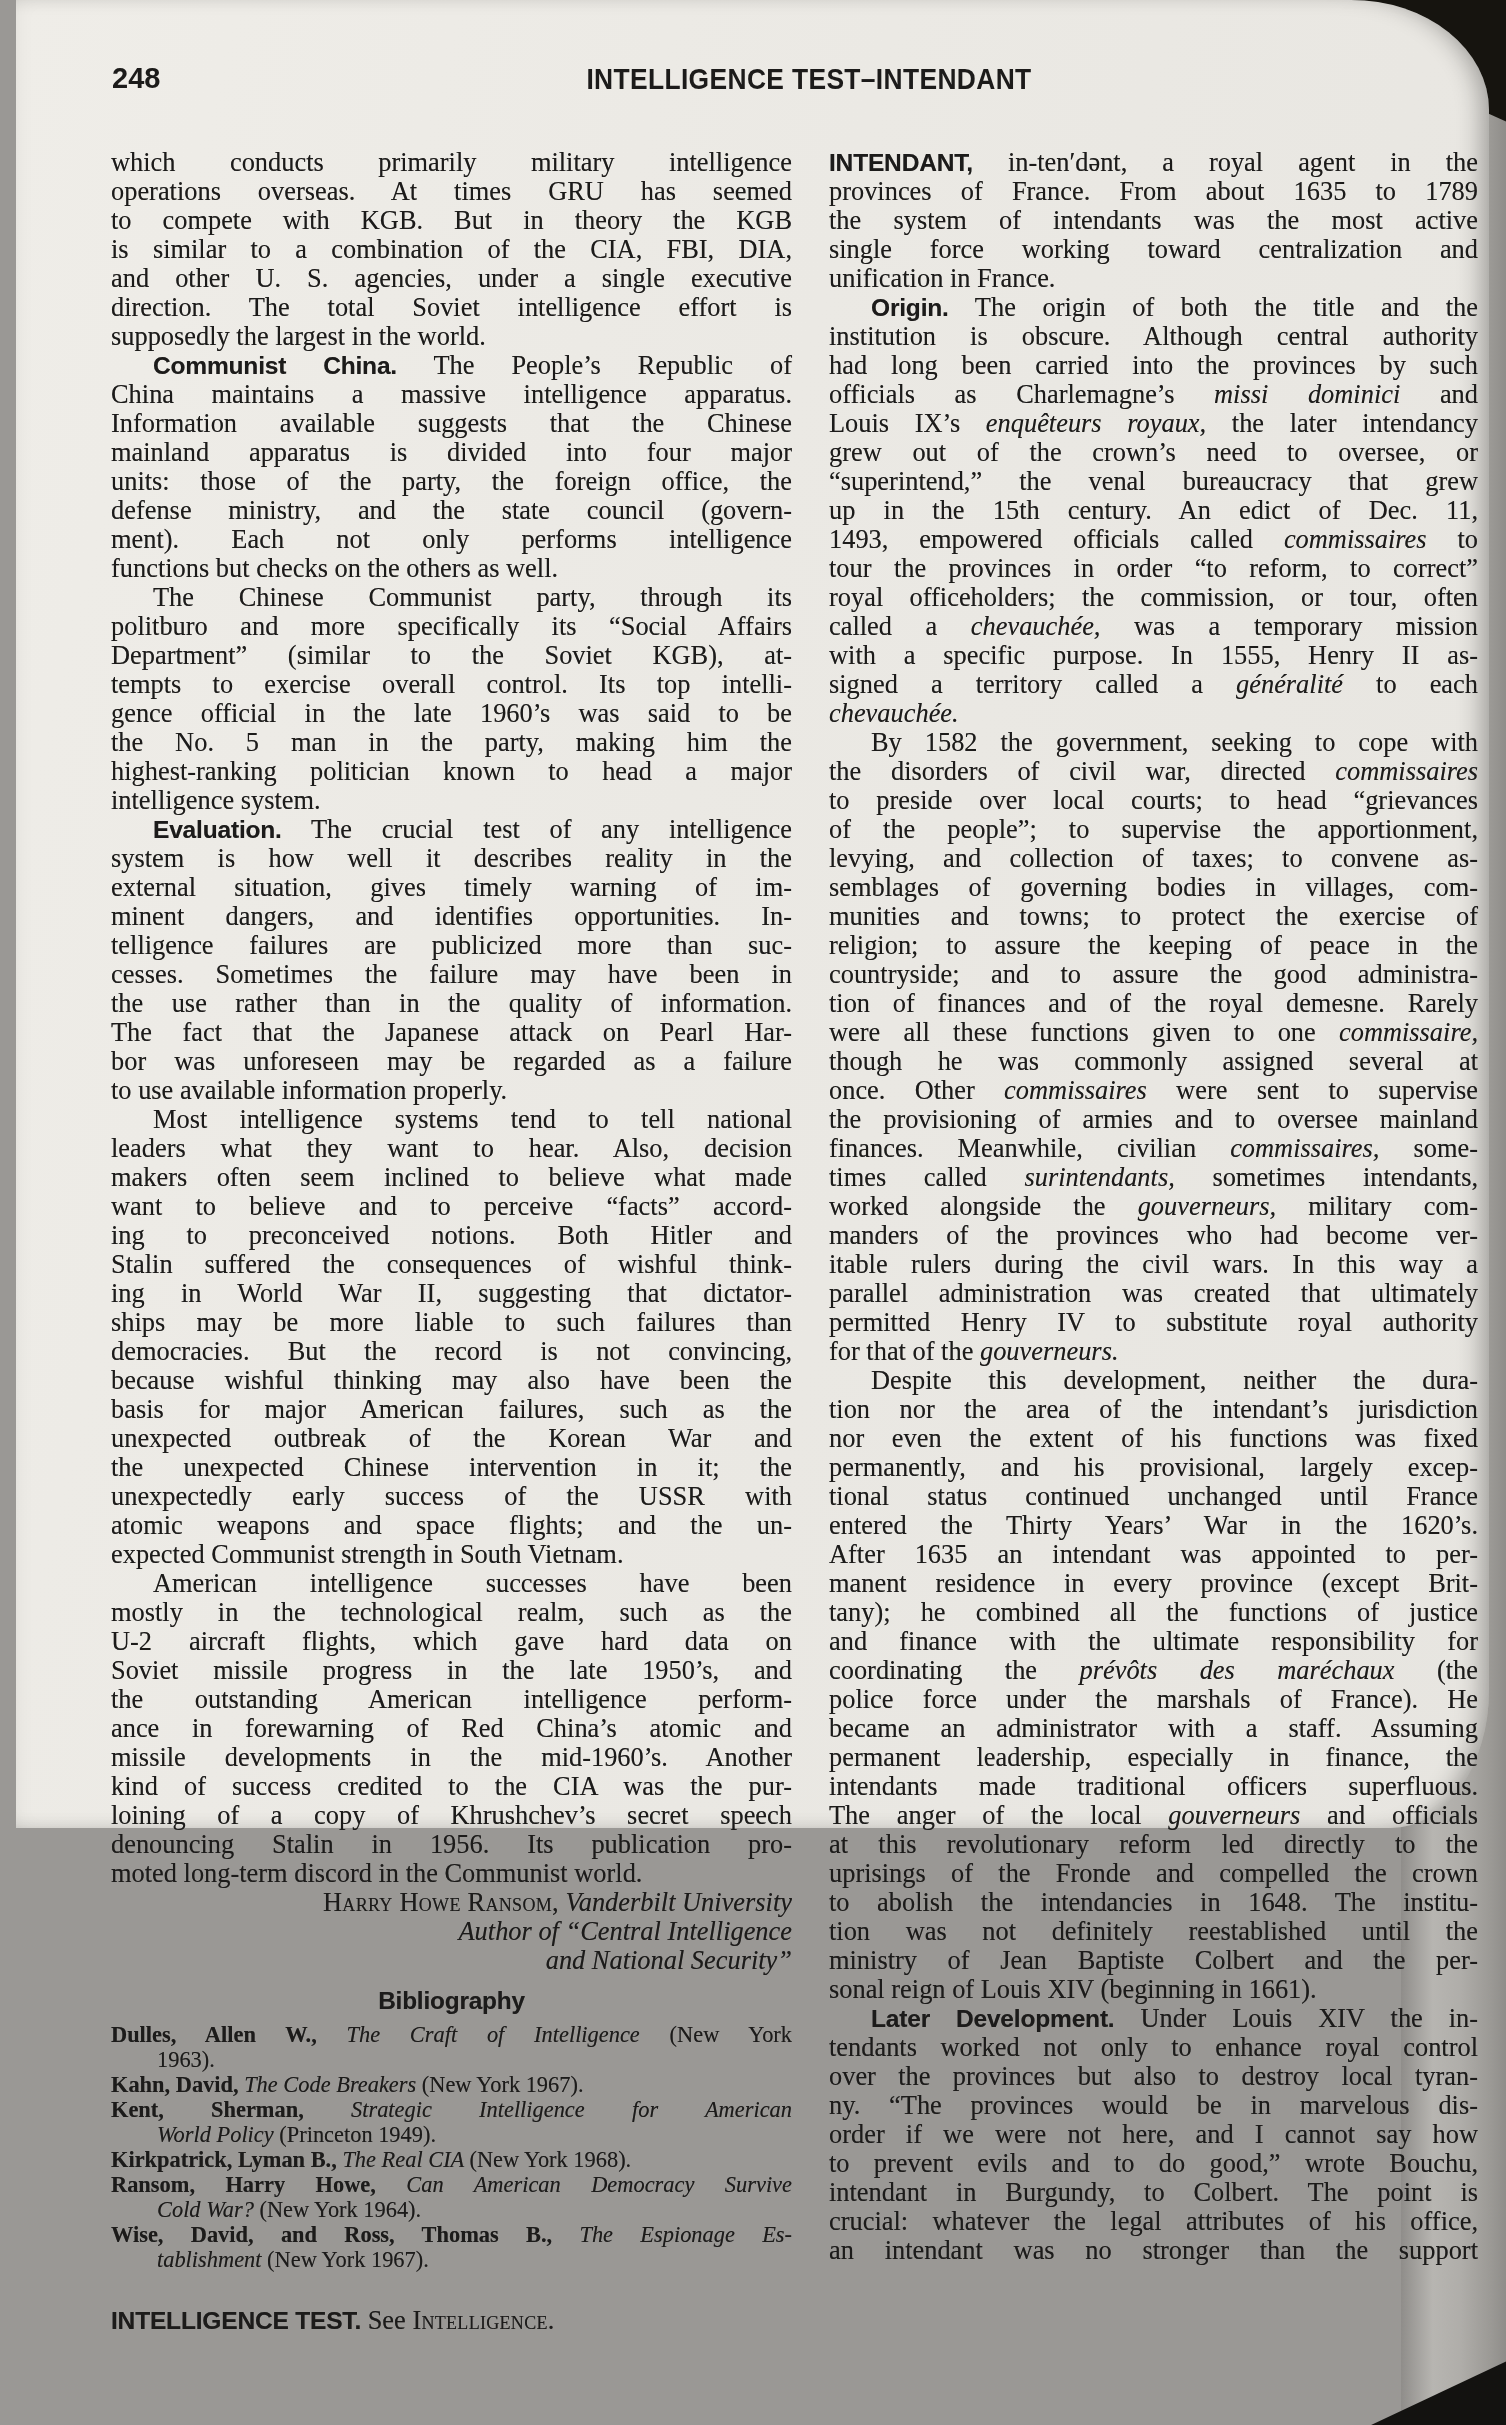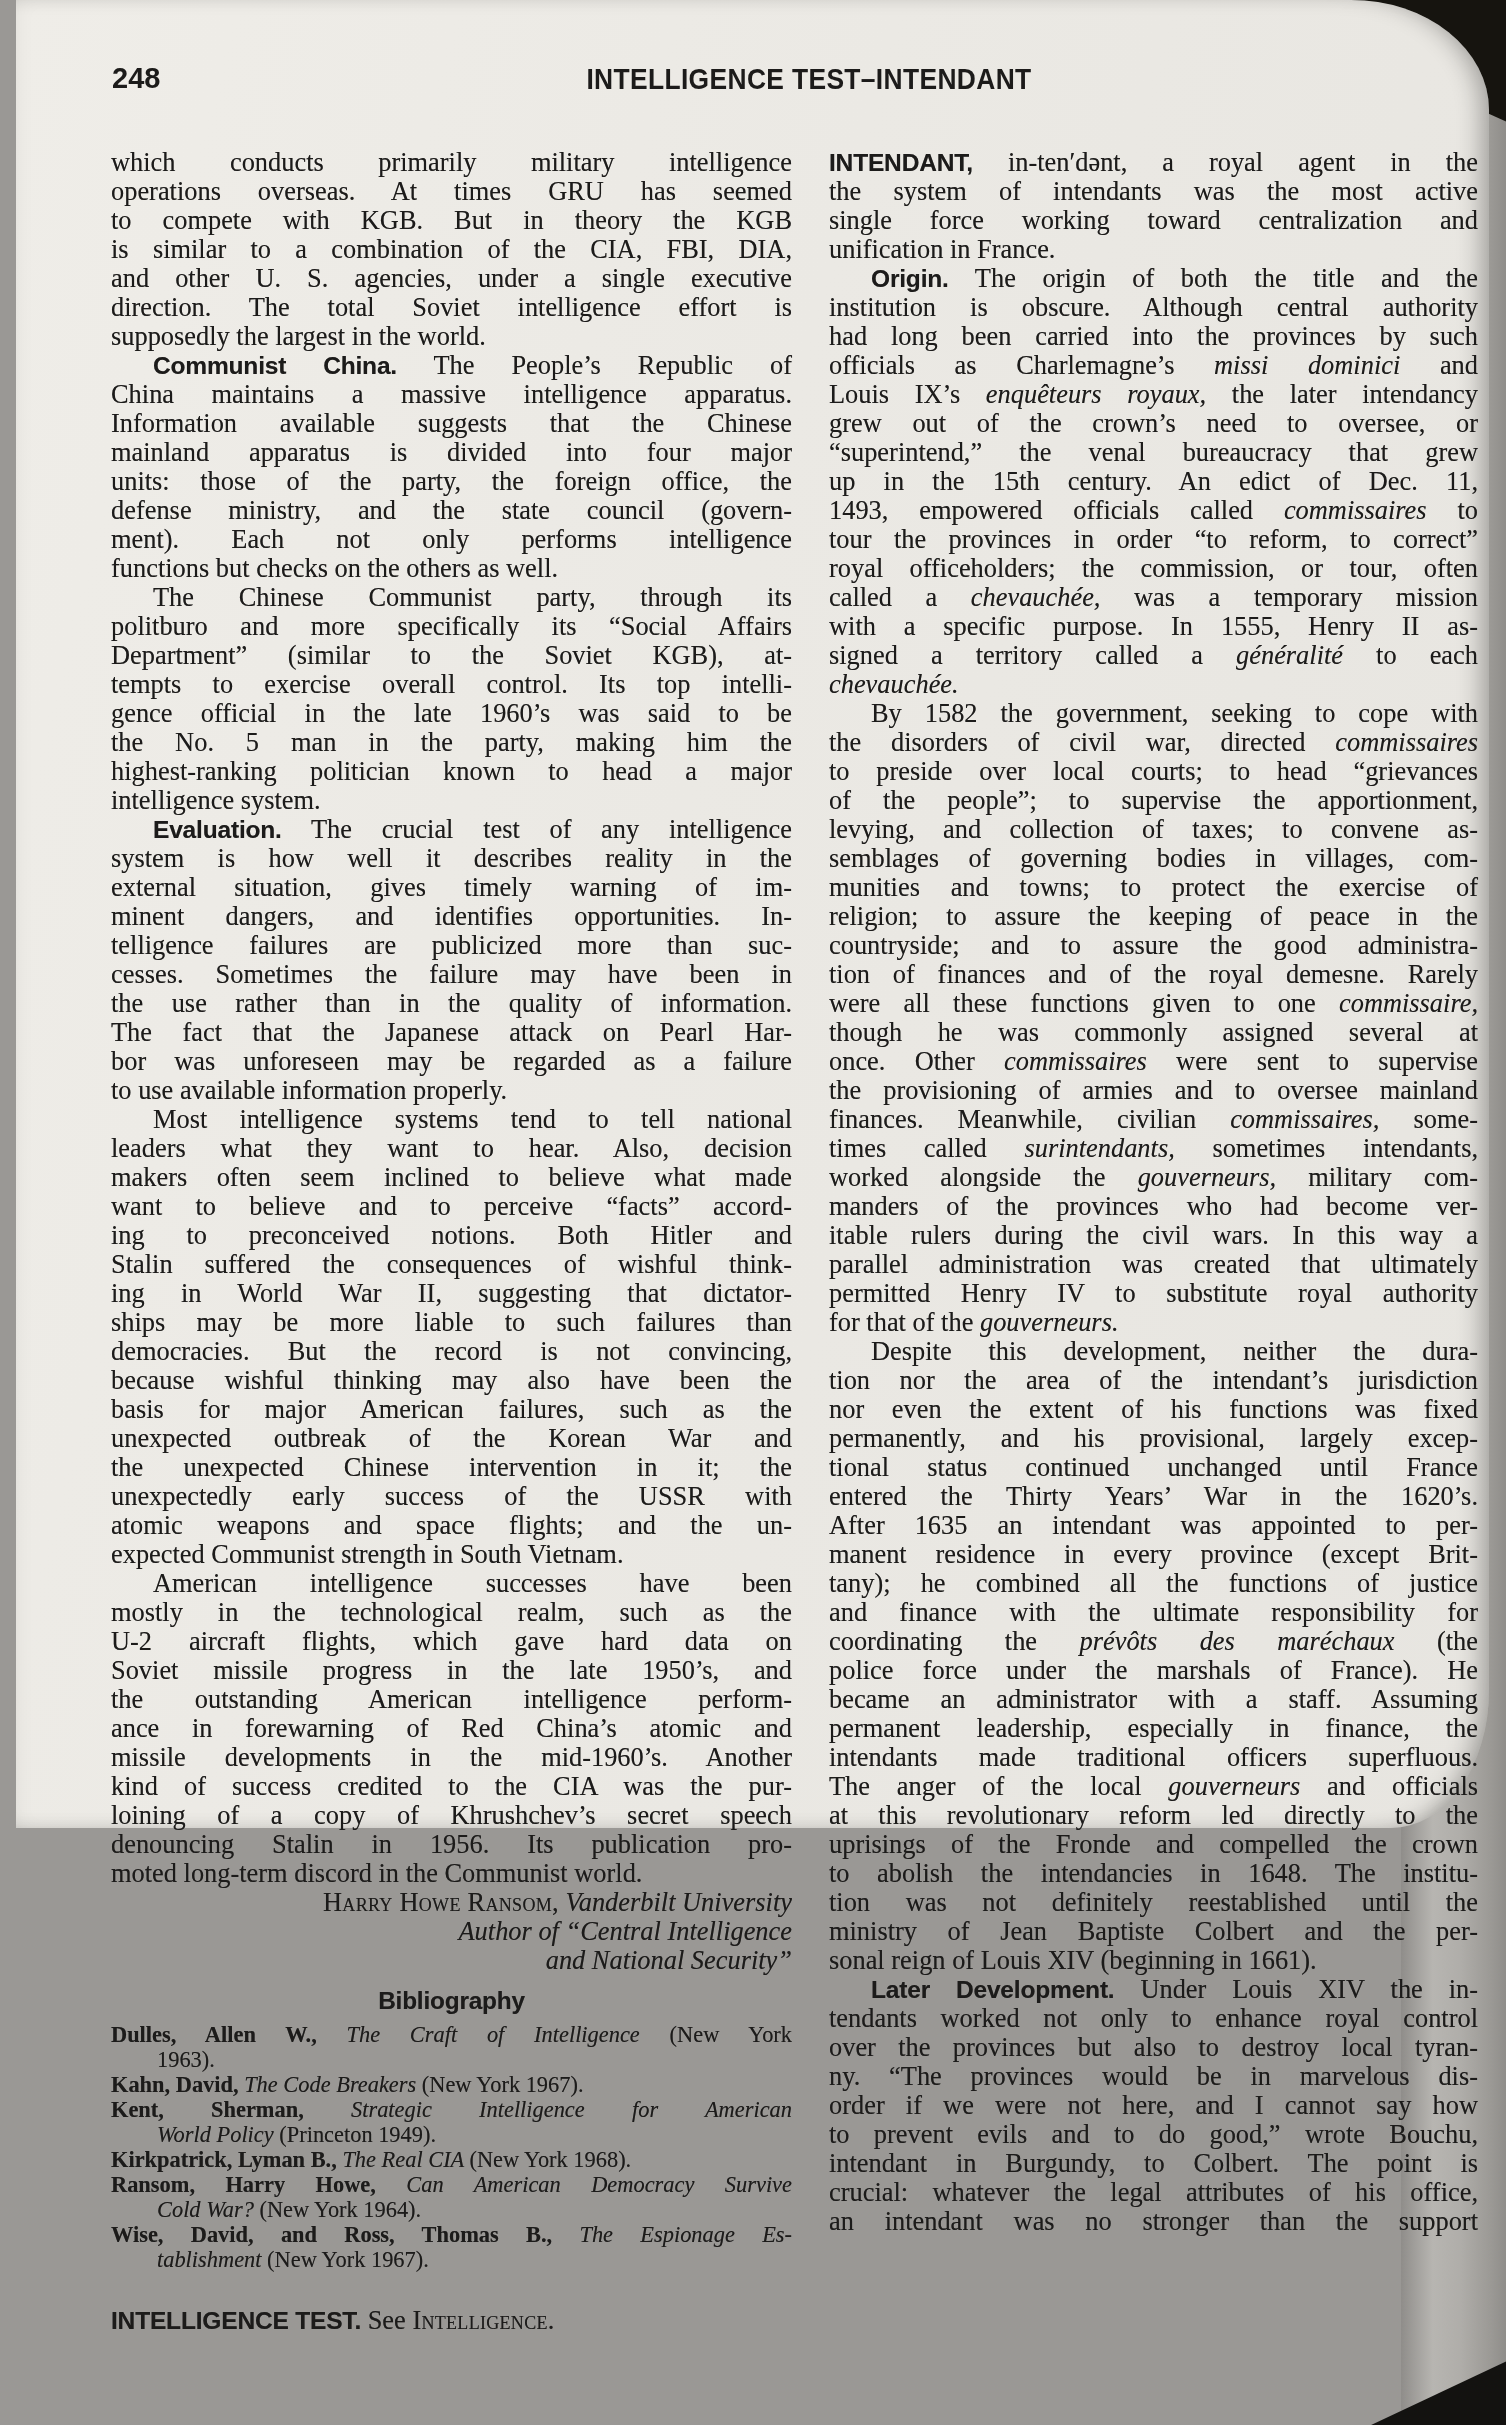--- a/index.html
+++ b/index.html
@@ -161,20 +161,21 @@
           <div class="line first"><span class="s-b">Wise, David, and Ross, Thomas B., </span><span class="s-i">The Espionage Es-</span></div>
           <div class="line last"><span class="s-i">tablishment </span><span class="s-r">(New York 1967).</span></div>
         </div>
         <div class="blk xref">
           <div class="line first last"><span class="s-h">INTELLIGENCE TEST. </span><span class="s-r">See </span><span class="s-sc">Intelligence.</span></div>
         </div>
       </div>
     <div class="col right">
         <div class="blk para">
           <div class="line first"><span class="s-h">INTENDANT, </span><span class="s-r">in-ten′dənt, a royal agent in the</span></div>
+          <div class="line"><span class="s-r">provinces of France. From about 1635 to 1789</span></div>
           <div class="line"><span class="s-r">the system of intendants was the most active</span></div>
           <div class="line"><span class="s-r">single force working toward centralization and</span></div>
           <div class="line last"><span class="s-r">unification in France.</span></div>
         </div>
         <div class="blk para ind">
           <div class="line first"><span class="s-h">Origin.</span><span class="s-r"> The origin of both the title and the</span></div>
           <div class="line"><span class="s-r">institution is obscure. Although central authority</span></div>
           <div class="line"><span class="s-r">had long been carried into the provinces by such</span></div>
           <div class="line"><span class="s-r">officials as Charlemagne’s </span><span class="s-i">missi dominici </span><span class="s-r">and</span></div>
           <div class="line"><span class="s-r">Louis IX’s </span><span class="s-i">enquêteurs royaux, </span><span class="s-r">the later intendancy</span></div>

